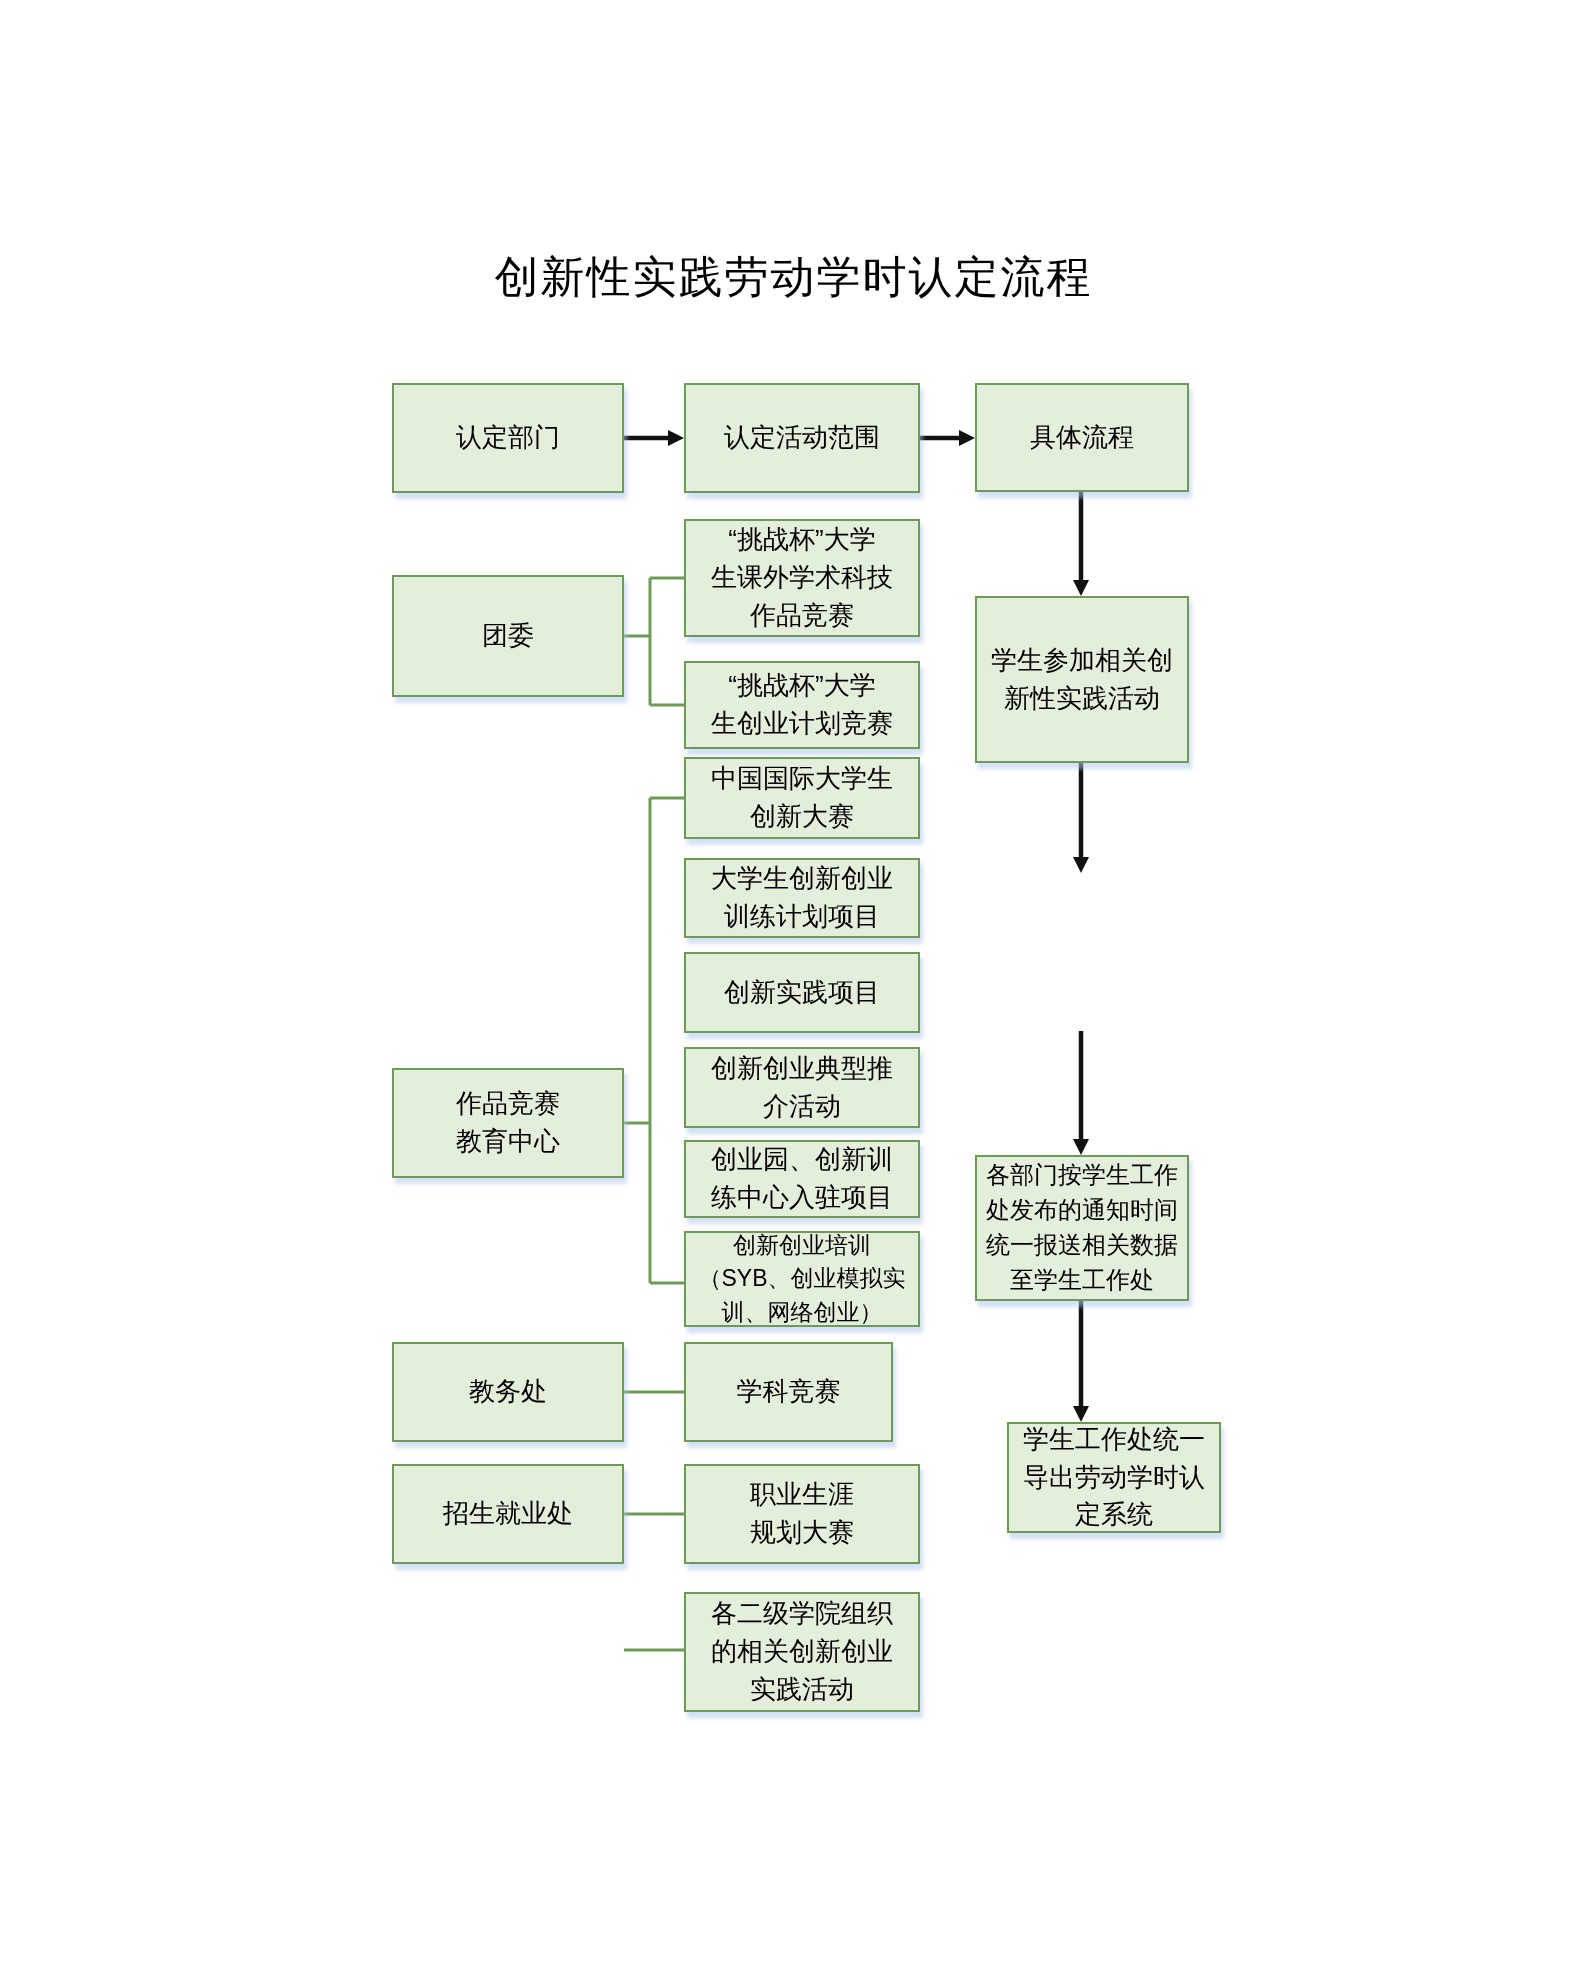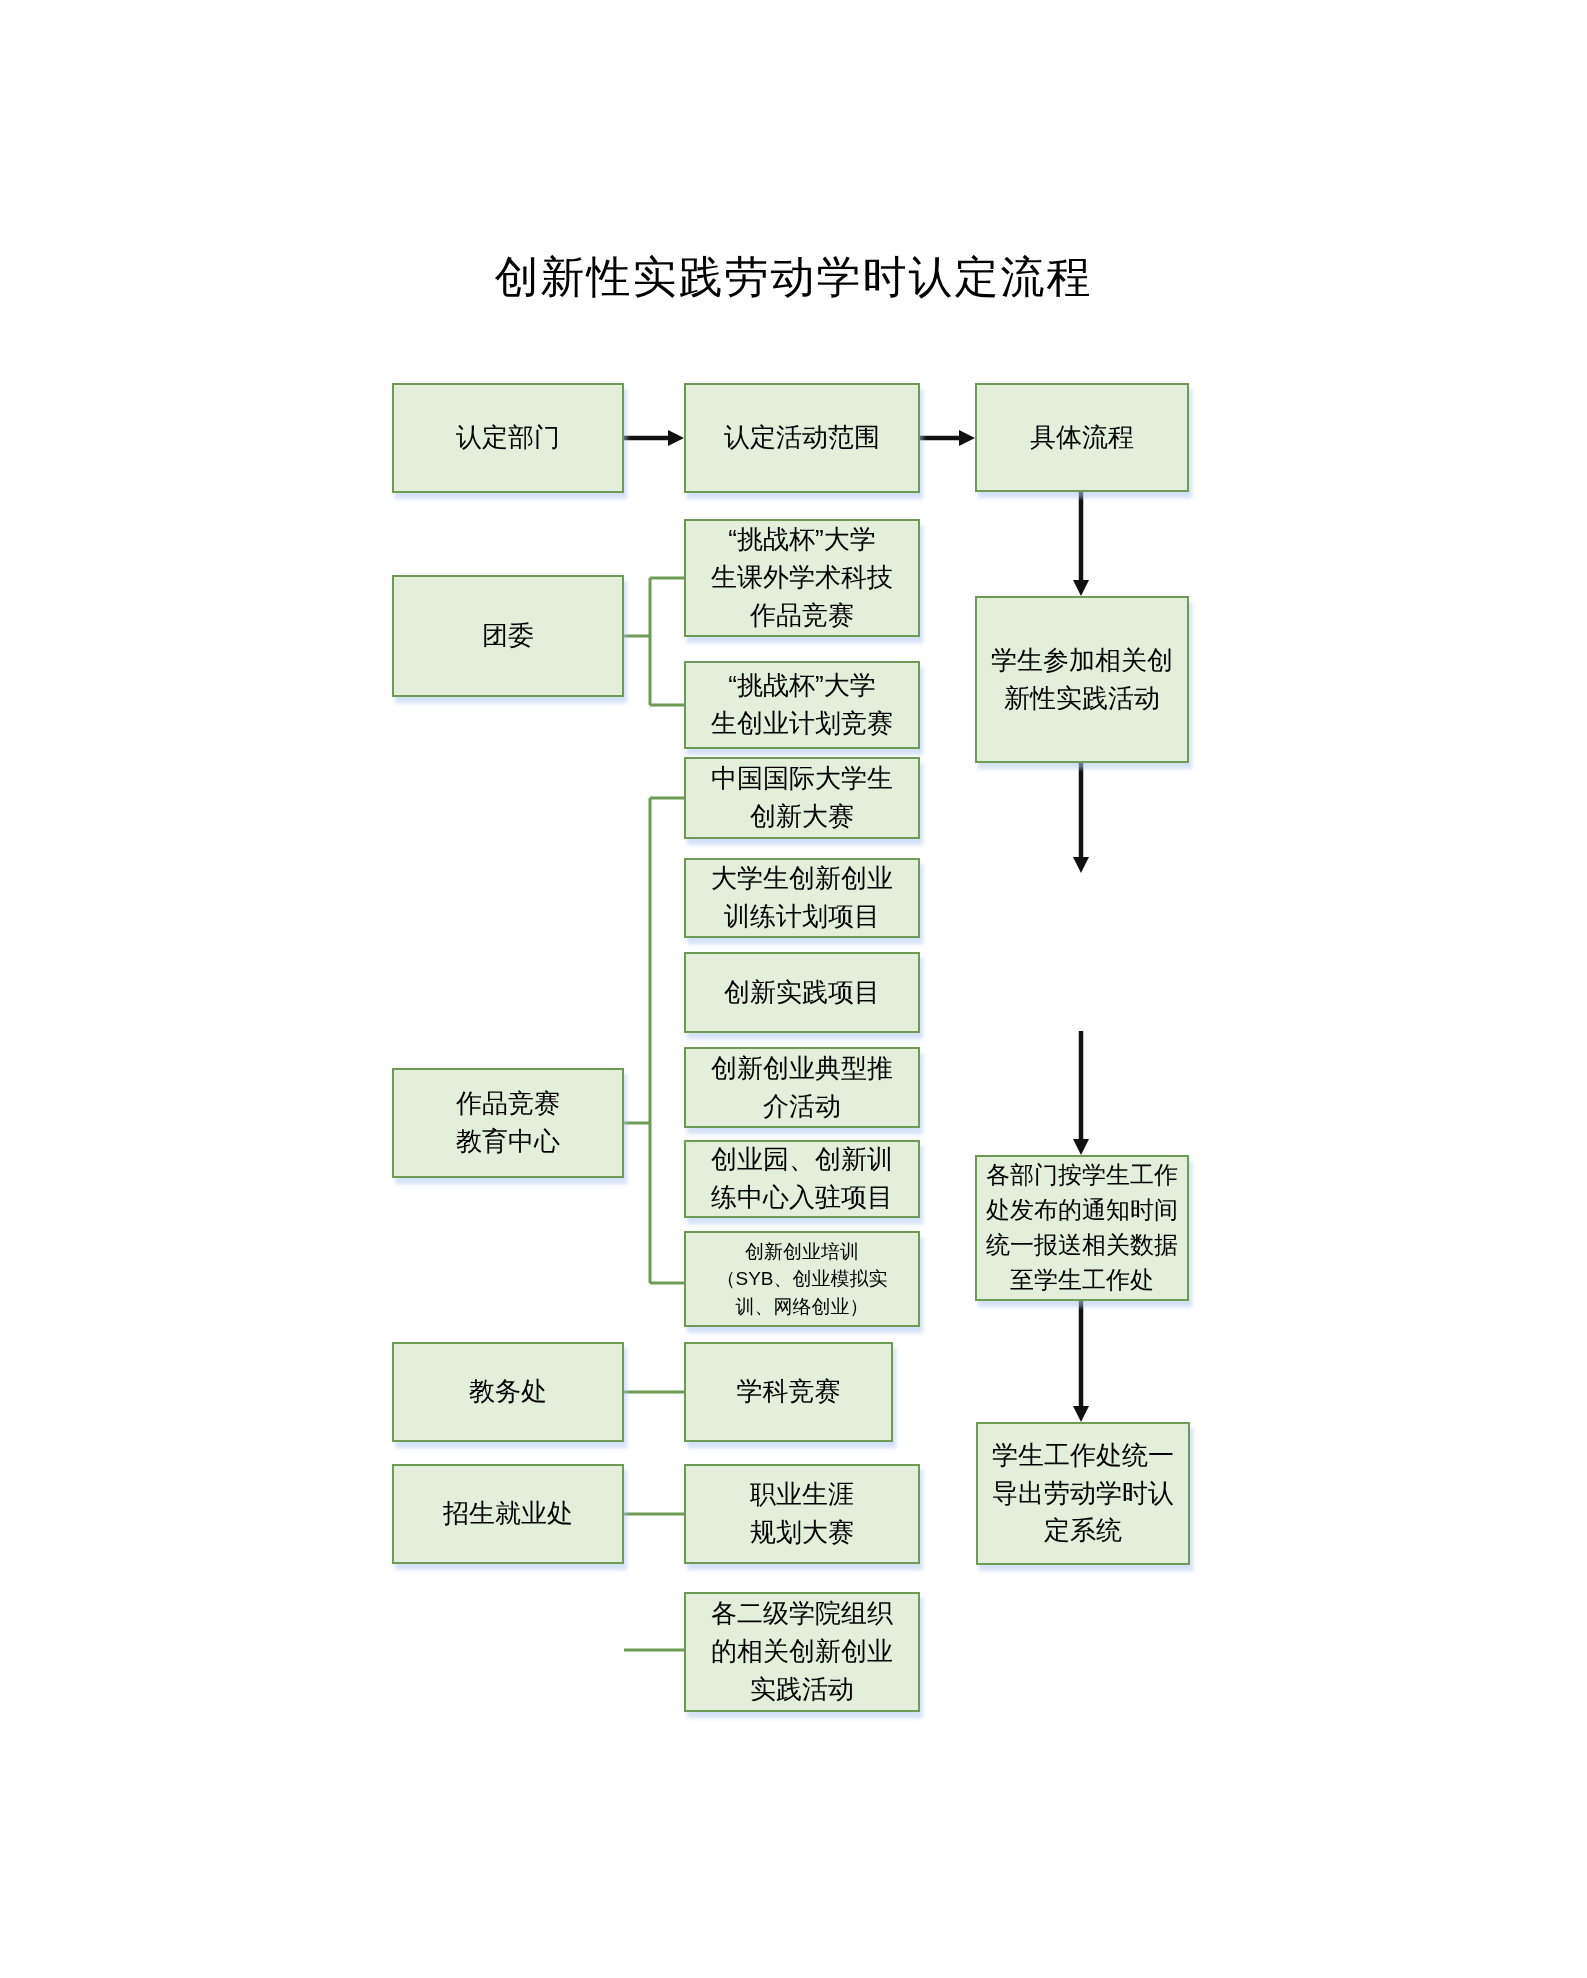--- a/index.html
+++ b/index.html
@@ -28,21 +28,21 @@
     display:flex;
     align-items:center;
     justify-content:center;
     text-align:center;
     white-space:pre-line;
     font-size:26px;
     line-height:1.45;
     color:#000000;
     z-index:2;
   }
-  .box.fs23{font-size:19px;}
+  .box.fs23{font-size:23px;}
   .box.fs24{font-size:24px;}
   #wires{
     position:absolute;left:0;top:0;z-index:1;
   }
 </style>
 </head>
 <body>
 
 <div id="canvas">
 
@@ -124,17 +124,17 @@
   <div class="box" style="left:684px;top:1592px;width:236px;height:120px">各二级学院组织
 的相关创新创业
 实践活动</div>
 
   <div class="box" style="left:975px;top:596px;width:214px;height:167px">学生参加相关创
 新性实践活动</div>
   <div class="box fs24" style="left:975px;top:1155px;width:214px;height:146px">各部门按学生工作
 处发布的通知时间
 统一报送相关数据
 至学生工作处</div>
-  <div class="box" style="left:976px;top:1422px;width:214px;height:143px">学生工作处统一
+  <div class="box" style="left:1007px;top:1422px;width:214px;height:111px">学生工作处统一
 导出劳动学时认
 定系统</div>
 
 </div>
 
 </body></html>

